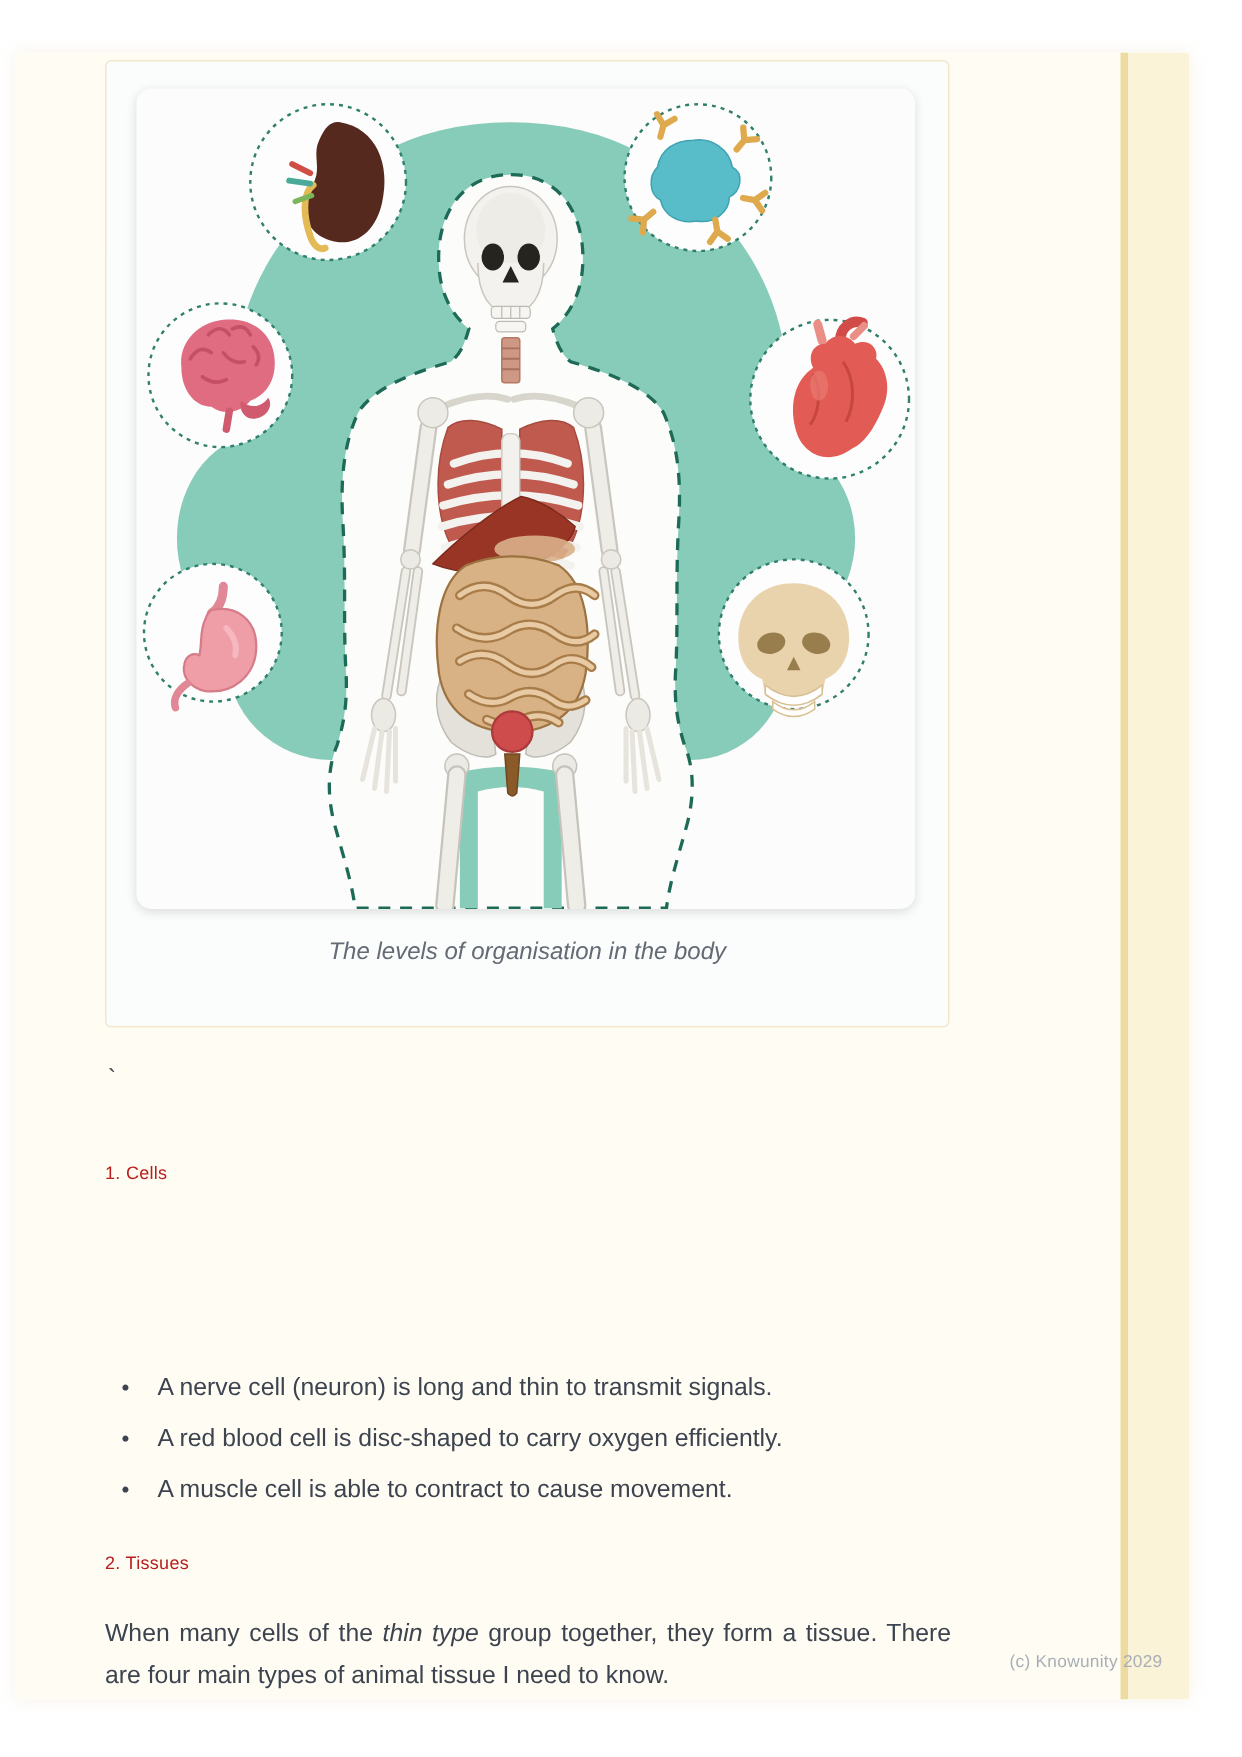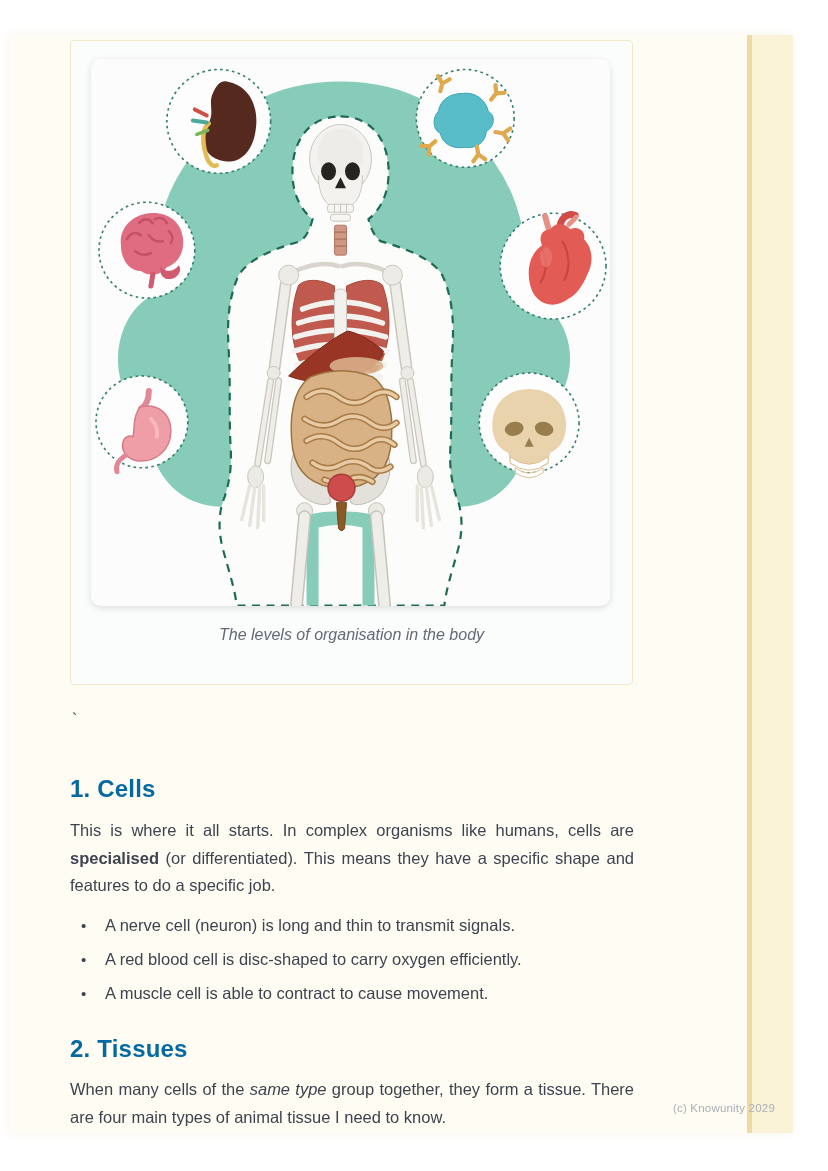--- a/index.html
+++ b/index.html
@@ -29,21 +29,21 @@
   }
   .figure-image svg { display:block; width:100%; height:100%; }
   .figure-caption {
     position:absolute; left:0; top:585px; width:100%;
     text-align:center; font-style:italic; font-size:16px; color:#646b75;
   }
   .stray { position:absolute; left:62px; top:676px; font-size:16px; color:#3d4450; }
 
   .heading {
     position:absolute; left:60px; width:564px; margin:0;
-    font-size:24px; font-weight:bold; color:#0369a1; letter-spacing:.2px;
+    font-size:12px; font-weight:normal; color:#b91c1c; letter-spacing:.2px;
   }
   #h-cells   { top:740px; }
   #h-tissues { top:1000px; }
 
   .body-text {
     position:absolute; left:60px; width:564px; margin:0;
     font-size:16.5px; line-height:27.5px; color:#3d4450;
     text-align:justify; text-align-last:left;
   }
   #p-cells   { top:782px; }
@@ -237,35 +237,34 @@
         </g>
       </svg>
     </div>
     <div class="figure-caption">The levels of organisation in the body</div>
   </div>
 
   <div class="stray">`</div>
 
   <h2 class="heading" id="h-cells">1. Cells</h2>
 
-  <p class="body-text" id="p-cells"><span>This is where it all starts. In complex organisms like humans, cells are </span><b>specialised</b><span> (or differentiated). This means they have a specific shape and features to do a specific job.</span></p>
 
   <div class="bullets">
     <div class="bullet-item">
       <span class="bullet-dot">•</span>
       <span>A nerve cell (neuron) is long and thin to transmit signals.</span>
     </div>
     <div class="bullet-item">
       <span class="bullet-dot">•</span>
       <span>A red blood cell is disc-shaped to carry oxygen efficiently.</span>
     </div>
     <div class="bullet-item">
       <span class="bullet-dot">•</span>
       <span>A muscle cell is able to contract to cause movement.</span>
     </div>
   </div>
 
   <h2 class="heading" id="h-tissues">2. Tissues</h2>
 
-  <p class="body-text" id="p-tissues"><span>When many cells of the </span><i>same type</i><span> group together, they form a tissue. There are four main types of animal tissue I need to know.</span></p>
+  <p class="body-text" id="p-tissues"><span>When many cells of the </span><i>thin type</i><span> group together, they form a tissue. There are four main types of animal tissue I need to know.</span></p>
 
   <div class="watermark">(c) Knowunity 2029</div>
 </div>
 
 </body></html>

